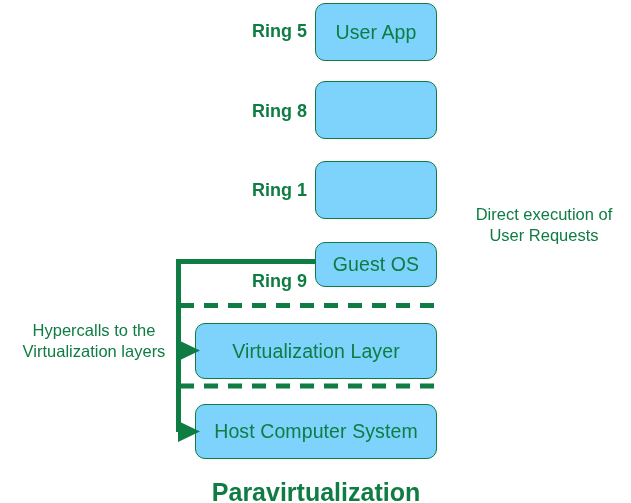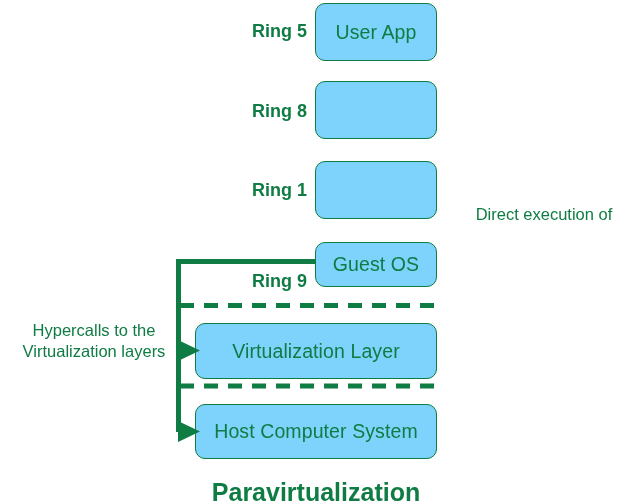--- a/index.html
+++ b/index.html
@@ -93,20 +93,21 @@
 
   <div class="node-box" style="left:195px; top:404px; width:242px; height:55px;">Host Computer System</div>
 
   <div class="side-note" style="left:4px; top:320px; width:180px;">
     <div>Hypercalls to the</div>
     <div>Virtualization layers</div>
   </div>
 
   <div class="side-note" style="left:458px; top:168px; width:172px;margin-top:36px;">
     <div>Direct execution of</div>
+    <div>User Requests</div>
   </div>
 
   <svg class="overlay" viewBox="0 0 631 503">
 
     <g>
       <path d="M 315 261.5 L 178.5 261.5 L 178.5 432" fill="none" stroke="#0e7c43" stroke-width="5" stroke-linecap="butt" stroke-linejoin="miter"></path>
     </g>
 
     <g>
       <line x1="178.5" y1="350.5" x2="190" y2="350.5" stroke="#0e7c43" stroke-width="5"></line>

